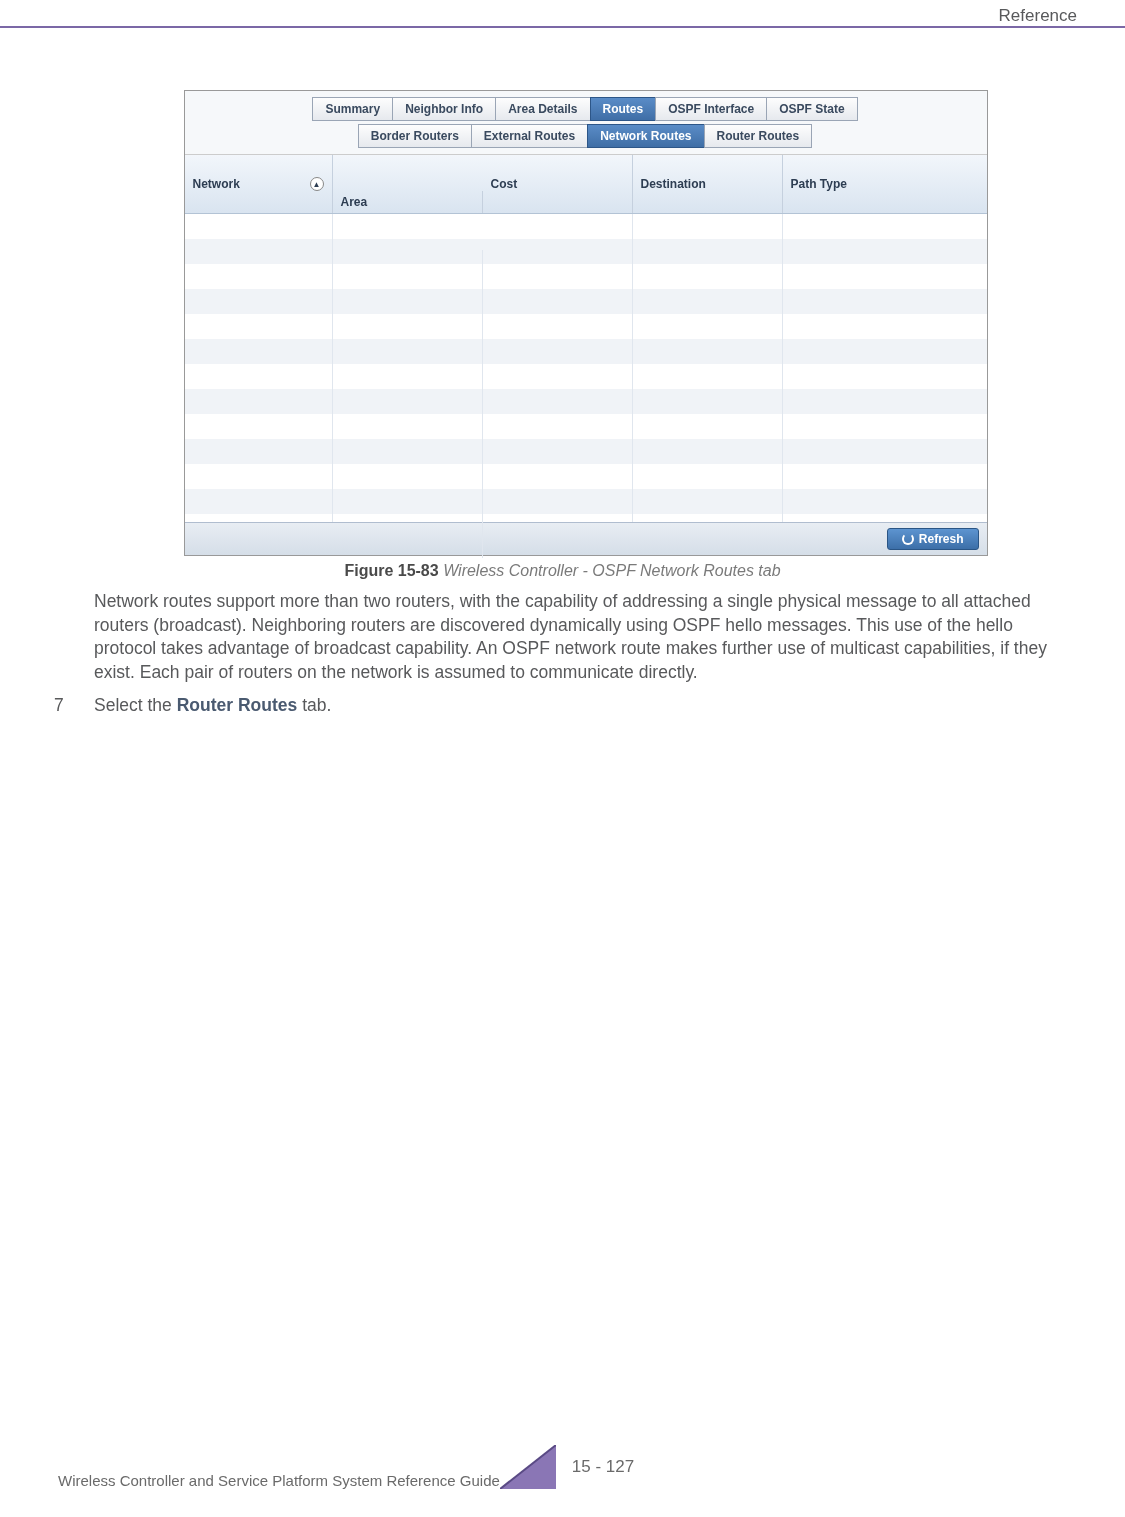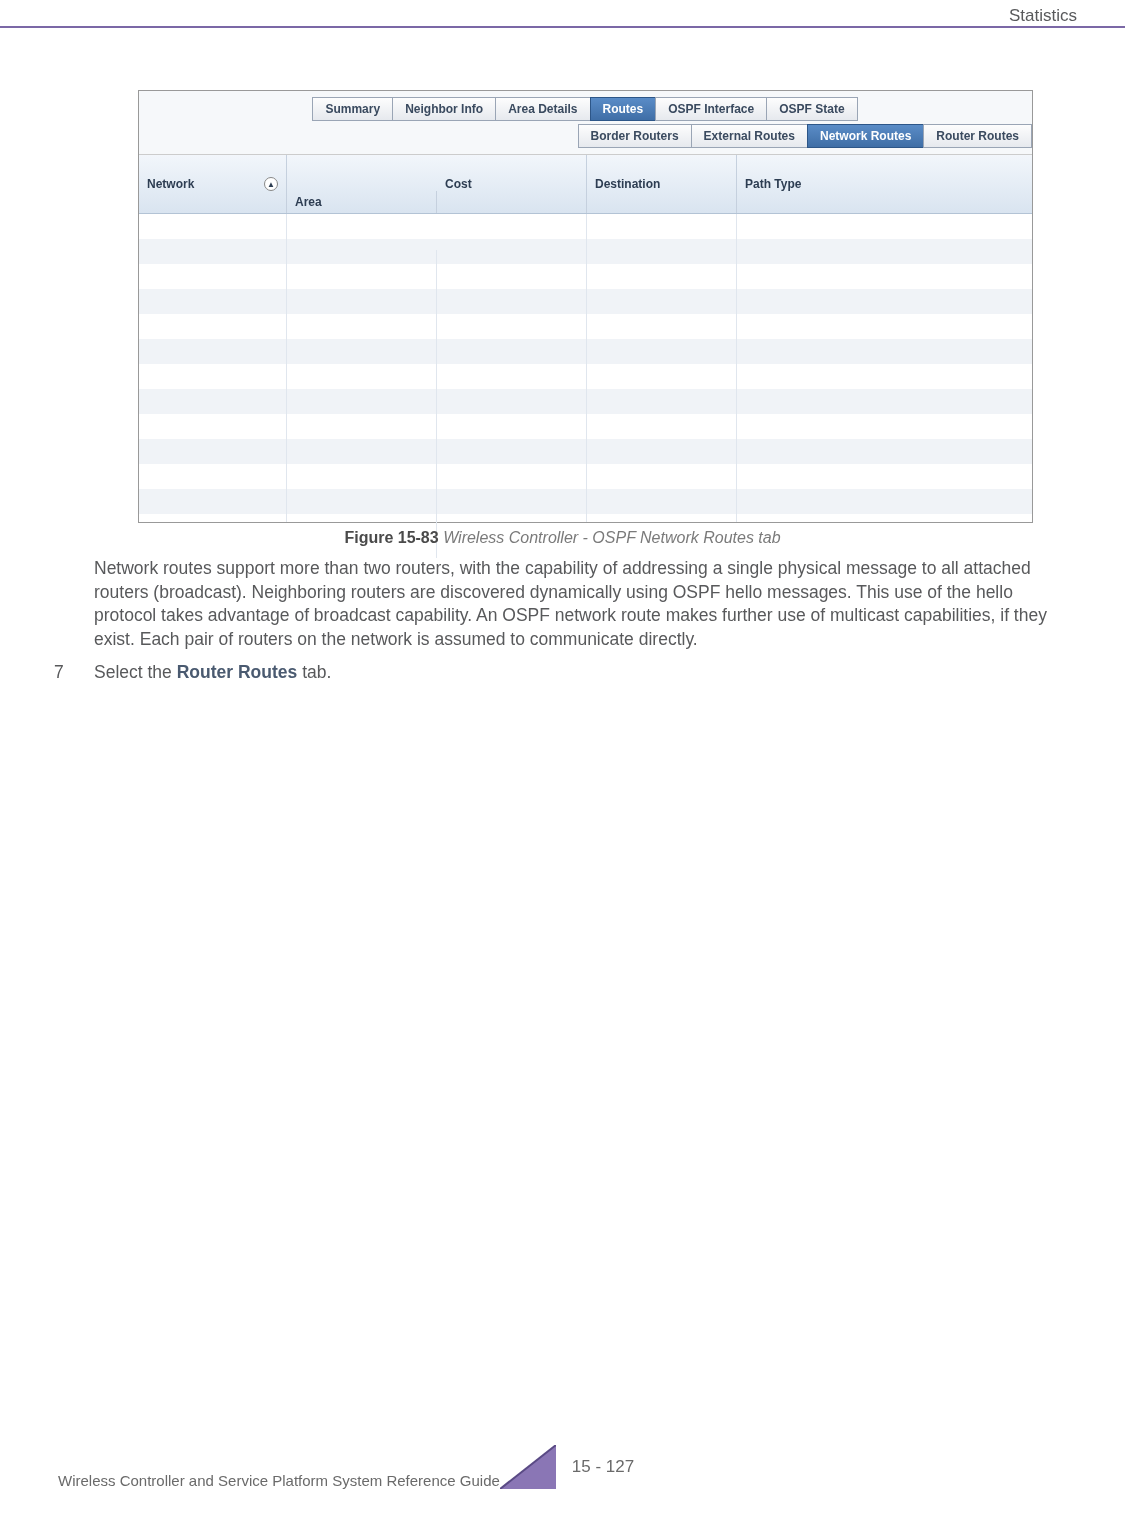--- a/index.html
+++ b/index.html
@@ -30,34 +30,34 @@
       position: absolute;
       top: 90px;
       left: 48px;
       right: 48px;
     }
     .screenshot-wrap {
       margin-left: 46px;
       margin-bottom: 4px;
     }
     .app-frame {
-      width: 895px;
+      width: 804px;
       border: 1px solid #999;
       background: #f6f8fa;
       margin: 0 auto;
     }
     .tab-row {
       display: flex;
       justify-content: center;
       padding: 6px 0 3px 0;
       gap: 0;
     }
     .tab-row2 {
       display: flex;
-      justify-content: flex-end;
+      justify-content: center;
       padding: 0 0 6px 0;
     }
     .tab {
       background: linear-gradient(#fdfdfd, #e6e9ee);
       border: 1px solid #9aa5b5;
       padding: 4px 12px;
       font-size: 12px;
       font-weight: bold;
       color: #3a4a5f;
       cursor: pointer;
@@ -207,21 +207,21 @@
     .page-flag svg { width: 100%; height: 100%; }
     .page-num {
       font-size: 17px;
       color: #6a6a6a;
     }
   </style>
 </head>
 <body>
 
 <div class="header-line"></div>
-<div class="header-text">Statistics</div>
+<div class="header-text">Reference</div>
 
 <div class="content-area">
 
   <div class="screenshot-wrap">
     <div class="app-frame">
 
       <div class="tab-row">
         <div class="tab">Summary</div>
         <div class="tab">Neighbor Info</div>
         <div class="tab">Area Details</div>
@@ -248,20 +248,26 @@
           <div class="th col-dest">Destination</div>
           <div class="th col-path">Path Type</div>
         </div>
         <div class="table-body">
           <div class="col-body col-network"></div>
           <div class="col-body col-area"></div>
           <div class="col-body col-cost"></div>
           <div class="col-body col-dest"></div>
           <div class="col-body col-path"></div>
         </div>
+        <div class="footer-bar">
+          <button class="refresh-btn">
+            <span class="refresh-icon"></span>
+            <span>Refresh</span>
+          </button>
+        </div>
       </div>
 
     </div>
   </div>
 
   <div class="figure-caption">
     <span class="fig-num">Figure 15-83</span>
     <span> </span>
     <span class="fig-title">Wireless Controller - OSPF Network Routes tab</span>
   </div>

